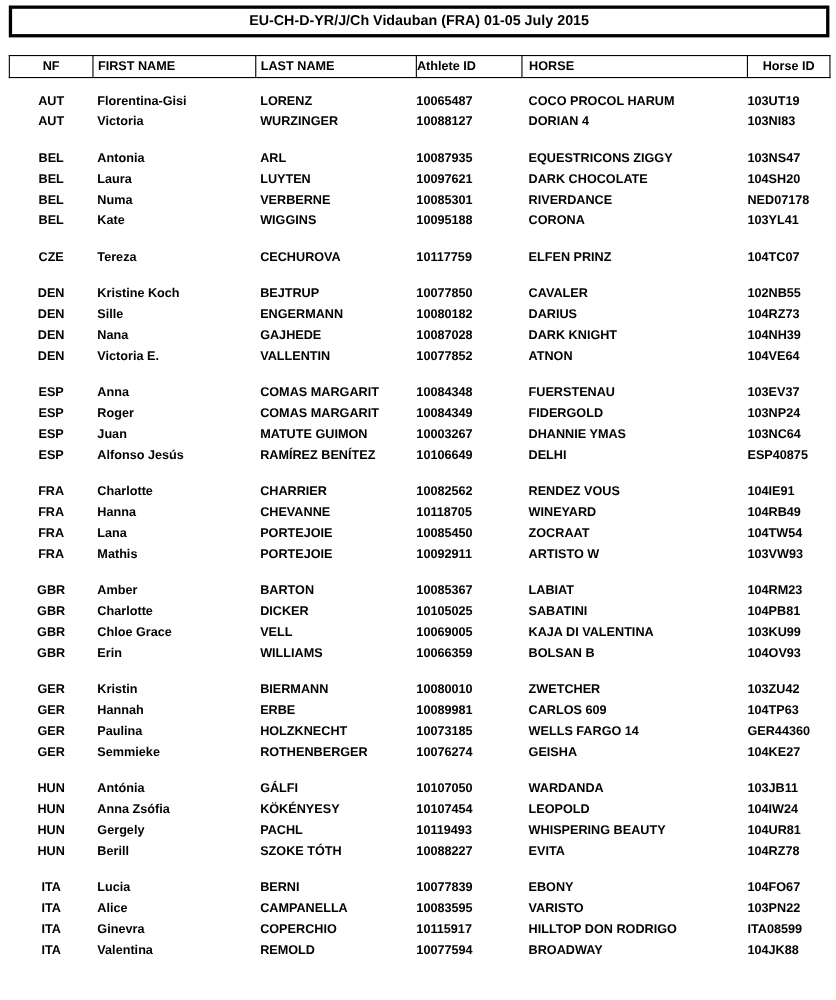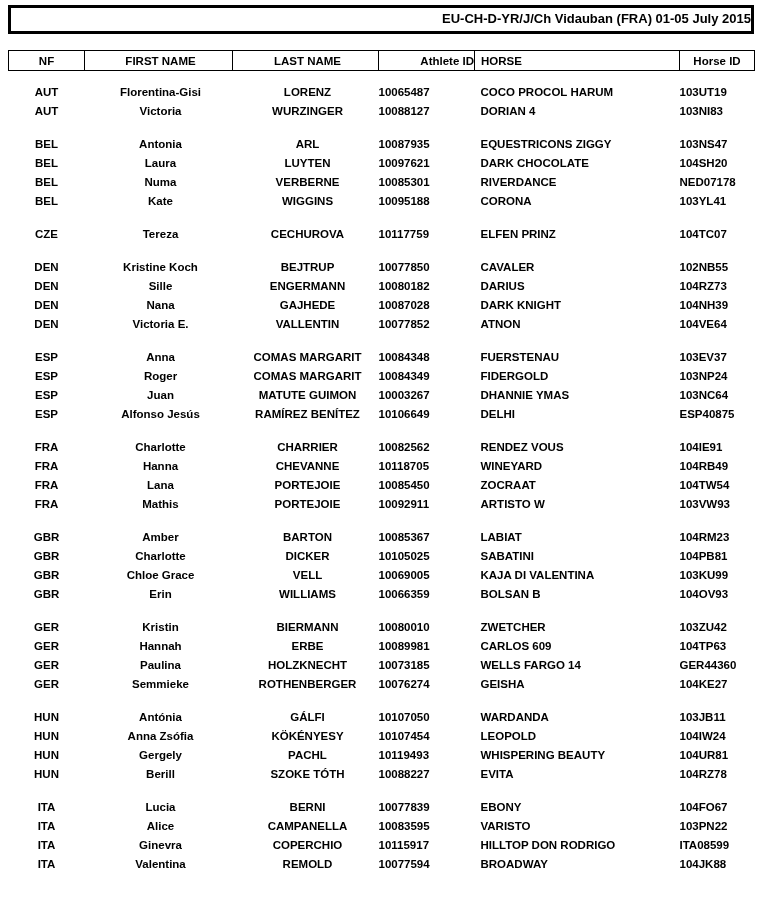--- a/index.html
+++ b/index.html
@@ -5,21 +5,21 @@
   * { margin:0; padding:0; box-sizing:border-box; }
   html,body { background:#fff; }
   body {
     width:760px; height:909px; overflow:hidden;
     font-family:"Liberation Sans", sans-serif;
     color:#000;
   }
   .title-box {
     margin:5px 6px 0 8px;
     border:3px solid #000;
-    text-align:right;
+    text-align:center;
     padding:2px 0 3px 0;
   }
   .title-line {
     font-weight:bold;
     font-size:13px;
     line-height:18px;
     white-space:nowrap;
   }
   table.entries {
     border-collapse:collapse;
@@ -46,23 +46,23 @@
     font-size:11.5px;
     font-weight:bold;
     white-space:nowrap;
     overflow:hidden;
     vertical-align:middle;
   }
   tr.spacer td { height:14px; }
   tr.head-gap td { height:12px; }
   
   th.c0, td.c0 { text-align:center;margin-left:48px; }
-  th.c1, td.c1 { text-align:center; padding-left:4px; }
-  th.c2, td.c2 { text-align:center; padding-left:4px; }
-  th.c3 { text-align:right; }
+  th.c1, td.c1 { text-align:left; padding-left:4px; }
+  th.c2, td.c2 { text-align:left; padding-left:4px; }
+  th.c3 { text-align:left; }
   td.c3 { text-align:left; padding-right:5px; }
   th.c4, td.c4 { text-align:left; padding-left:6px;margin-left:19px; }
   th.c5 { text-align:center; }
   td.c5 { text-align:left; padding-right:8px; }
 </style>
 </head>
 <body>
 
 <div class="title-box">
   <div class="title-line">EU-CH-D-YR/J/Ch Vidauban (FRA) 01-05 July 2015</div>

